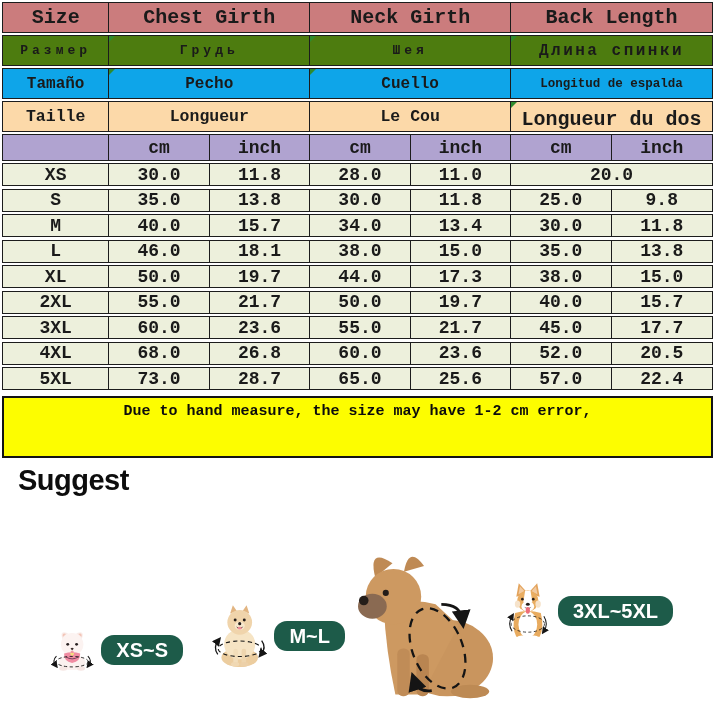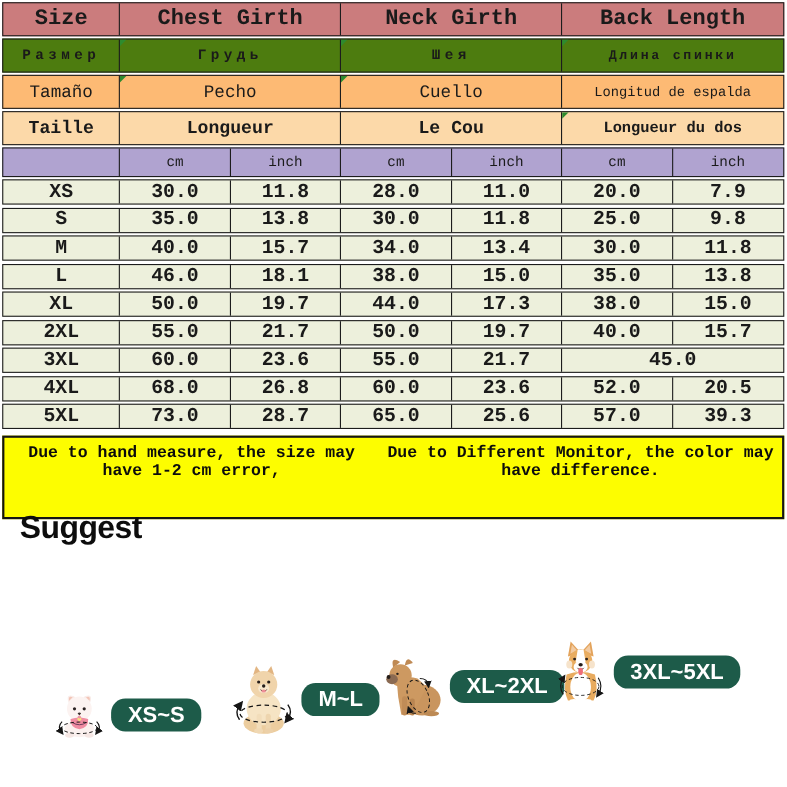--- a/index.html
+++ b/index.html
@@ -12,32 +12,32 @@
      box-sizing:border-box;position:relative;white-space:nowrap;overflow:hidden;}
   .c:last-child{border-right:none;flex:1;}
   .w-size{width:15%;}
   .w-pair{width:28.3333%;}
   .w-unit{width:14.1667%;}
   .h-lang{height:31px;}
   .h-unit{height:27px;}
   .h-data{height:23px;margin-bottom:2.5px;}
   .row-en{background:#cb7c7d;font-size:20px;font-weight:bold;}
   .row-ru{background:#4d7c0f;font-size:13px;font-weight:bold;letter-spacing:4px;}
-  .row-ru .long{font-size:12px;letter-spacing:2.5px;}
-  .row-es{background:#fdba74;font-size:16px;font-weight:normal;}
+  .row-ru .long{font-size:16px;letter-spacing:2.5px;}
+  .row-es{background:#0ea5e9;font-size:16px;font-weight:bold;}
   .row-es .long{font-size:12.5px;}
   .row-fr{background:#fcd9a9;font-size:16.5px;font-weight:bold;}
-  .row-fr .long{font-size:14px;}
-  .row-unit{background:#b0a3d0;font-size:13px;font-weight:normal;}
+  .row-fr .long{font-size:20px;align-items:flex-end;}
+  .row-unit{background:#b0a3d0;font-size:18px;font-weight:bold;}
   .row-data{background:#edf0dc;font-size:18px;font-weight:bold;}
   .tri{position:absolute;top:0;left:0;width:0;height:0;
        border-top:6px solid #2e8b2e;border-right:6px solid transparent;}
   
-  .notice{position:absolute;top:396px;left:2px;width:711px;height:76px;background:#fdfd00;
-          border:2px solid #141414;box-sizing:border-box;display:flex;flex-direction:row;
+  .notice{position:absolute;top:396px;left:2px;width:711px;height:62px;background:#fdfd00;
+          border:2px solid #141414;box-sizing:border-box;display:flex;flex-direction:column;
           justify-content:space-between;padding:5px 0 7px;}
   .notice div{text-align:center;font-weight:bold;font-size:15px;color:#0c0c0c;}
   
   .suggest-title{position:absolute;top:464px;left:18px;font-family:"Liberation Sans",sans-serif;
                  font-size:29px;font-weight:600;color:#0d0d0d;letter-spacing:-0.5px;}
   .group{position:absolute;bottom:12px;display:flex;align-items:center;gap:5px;}
   .g1{left:48px;width:135px;}
   .g2{left:210px;width:135px;}
   .g3{left:348px;width:165px;}
   .g4{left:503px;width:170px;}
@@ -108,21 +108,20 @@
       <div class="c w-unit">inch</div>
     </div>
 
     <div class="t-row h-data row-data">
       <div class="c w-size">XS</div>
       <div class="c w-unit">30.0</div>
       <div class="c w-unit">11.8</div>
       <div class="c w-unit">28.0</div>
       <div class="c w-unit">11.0</div>
       <div class="c w-unit">20.0</div>
-      <div class="c w-unit">7.9</div>
     </div>
     <div class="t-row h-data row-data">
       <div class="c w-size">S</div>
       <div class="c w-unit">35.0</div>
       <div class="c w-unit">13.8</div>
       <div class="c w-unit">30.0</div>
       <div class="c w-unit">11.8</div>
       <div class="c w-unit">25.0</div>
       <div class="c w-unit">9.8</div>
     </div>
@@ -162,44 +161,44 @@
       <div class="c w-unit">40.0</div>
       <div class="c w-unit">15.7</div>
     </div>
     <div class="t-row h-data row-data">
       <div class="c w-size">3XL</div>
       <div class="c w-unit">60.0</div>
       <div class="c w-unit">23.6</div>
       <div class="c w-unit">55.0</div>
       <div class="c w-unit">21.7</div>
       <div class="c w-unit">45.0</div>
+      <div class="c w-unit">17.7</div>
     </div>
     <div class="t-row h-data row-data">
       <div class="c w-size">4XL</div>
       <div class="c w-unit">68.0</div>
       <div class="c w-unit">26.8</div>
       <div class="c w-unit">60.0</div>
       <div class="c w-unit">23.6</div>
       <div class="c w-unit">52.0</div>
       <div class="c w-unit">20.5</div>
     </div>
     <div class="t-row h-data row-data">
       <div class="c w-size">5XL</div>
       <div class="c w-unit">73.0</div>
       <div class="c w-unit">28.7</div>
       <div class="c w-unit">65.0</div>
       <div class="c w-unit">25.6</div>
       <div class="c w-unit">57.0</div>
-      <div class="c w-unit">39.3</div>
+      <div class="c w-unit">22.4</div>
     </div>
   </div>
 
   <div class="notice">
     <div>Due to hand measure, the size may have 1-2 cm error,</div>
-    <div>Due to Different Monitor, the color may have difference.</div>
   </div>
 
   <div class="suggest-title">Suggest</div>
 
   <div class="group g1">
     <svg class="dog" width="118" height="106" viewBox="0 0 120 110">
       <defs>
           <marker id="ah1" markerWidth="7" markerHeight="7" refX="3.5" refY="3.5" orient="auto">
             <path d="M0 0 L7 3.5 L0 7 Z" fill="#151515"></path>
           </marker>
@@ -272,21 +271,20 @@
       <circle cx="46" cy="54" r="29" fill="#cd9961"></circle>
       <ellipse cx="24" cy="64" rx="15" ry="13" fill="#8a6a52"></ellipse>
       <circle cx="15" cy="58" r="5" fill="#241d19"></circle>
       <circle cx="38" cy="50" r="3.2" fill="#241d19"></circle>
       <g transform="rotate(-22 92 108)">
         <ellipse cx="92" cy="108" rx="26" ry="44" fill="none" stroke="#151515" stroke-width="2.4" stroke-dasharray="9 7"></ellipse>
       </g>
       <path d="M96 62 Q116 62 118 78" fill="none" stroke="#151515" stroke-width="2.8" marker-end="url(#ah3)"></path>
       <path d="M86 152 Q72 154 68 142" fill="none" stroke="#151515" stroke-width="2.8" marker-end="url(#ah3)"></path>
     </svg>
-    <div class="pill">XL~2XL</div>
   </div>
 
   <div class="group g4">
     <svg class="dog" width="160" height="184" viewBox="0 0 165 190">
       <defs>
           <marker id="ah4" markerWidth="7" markerHeight="7" refX="3.5" refY="3.5" orient="auto">
             <path d="M0 0 L7 3.5 L0 7 Z" fill="#151515"></path>
           </marker>
         </defs>
       <path d="M44 48 L52 3 L82 36 Z" fill="#e3a35b"></path>

